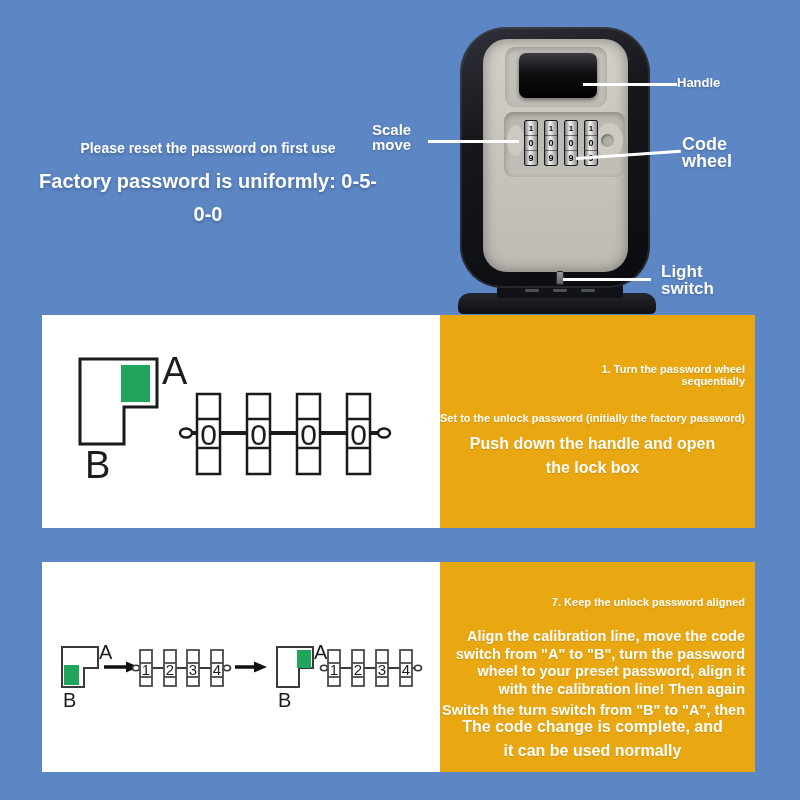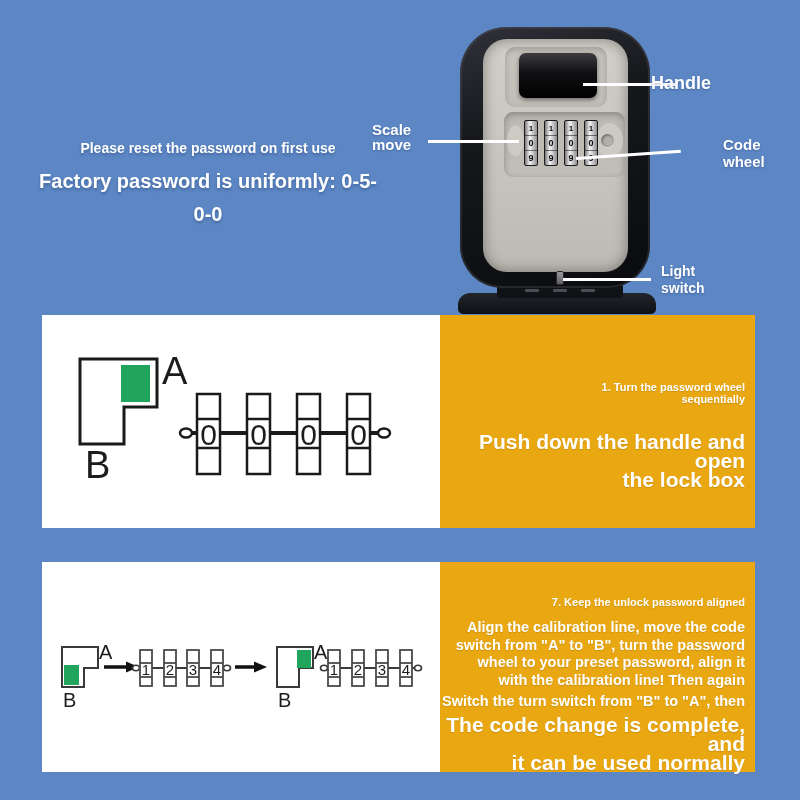--- a/index.html
+++ b/index.html
@@ -31,35 +31,35 @@
   .nub{position:absolute;left:556px;top:271px;width:8px;height:14px;background:linear-gradient(180deg,#9a9a9c,#5f5f63);border:1px solid #2b2b2e;border-radius:2px;box-sizing:border-box;}
 
   
   .callout-line{position:absolute;height:3px;background:#fff;}
   .ln-scale{left:428px;top:140px;width:91px;}
   .ln-handle{left:583px;top:83px;width:94px;}
   .ln-code{left:576px;top:157px;width:105px;transform:rotate(-4deg);transform-origin:left center;}
   .ln-light{left:563px;top:278px;width:88px;}
   .callout-label{position:absolute;color:#fff;font-weight:bold;white-space:pre-line;text-shadow:0 1px 2px rgba(35,55,100,.4);}
   .lbl-scale{left:372px;top:122px;font-size:15px;line-height:15px;}
-  .lbl-handle{left:651px;top:76px;font-size:18px;line-height:14px;}
-  .lbl-code{left:682px;top:136px;font-size:15px;line-height:17px;margin-left:41px;}
-  .lbl-light{left:661px;top:263px;font-size:14px;line-height:17px;}
+  .lbl-handle{left:677px;top:76px;font-size:13px;line-height:14px;}
+  .lbl-code{left:682px;top:136px;font-size:18px;line-height:17px;}
+  .lbl-light{left:661px;top:263px;font-size:17px;line-height:17px;}
 
   
   .panel{position:absolute;left:42px;width:713px;display:flex;}
   .panel1{top:315px;height:213px;}
   .panel2{top:562px;height:210px;}
   .panel .white{width:398px;background:#fff;position:relative;}
   .panel .yellow{width:315px;background:#e9a812;position:relative;color:#fff;font-weight:bold;}
   .ytxt{position:absolute;right:10px;left:0;text-align:right;white-space:pre-line;text-shadow:0 1px 1px rgba(120,80,5,.25);}
   .t-small{font-size:11px;line-height:12px;}
-  .t-med{font-size:14.5px;line-height:17.5px;}
-  .t-big{font-size:21px;line-height:19px;}
-  .title1{top:66px;}
+  .t-med{font-size:14.5px;line-height:17.5px;margin-top:9px;}
+  .t-big{font-size:16px;line-height:24px;text-align:center;}
+  .title1{top:48px;}
   .sub1{top:97px;}
   .instr1{top:117px;}
   .title2{top:34px;}
   .body2{top:57px;}
   .switch2{top:131px;}
   .concl2{top:153px;}
 
   svg{display:block;}
   svg text{font-family:"Liberation Sans",sans-serif;fill:#1c1c1c;}
 </style>
@@ -158,20 +158,21 @@
           <rect x="305" y="79" width="23" height="80" fill="#fff" stroke="#1a1a1a" stroke-width="2.5"></rect>
           <line x1="305" y1="104" x2="328" y2="104" stroke="#1a1a1a" stroke-width="2.5"></line>
           <line x1="305" y1="133" x2="328" y2="133" stroke="#1a1a1a" stroke-width="2.5"></line>
           <text x="316.5" y="130" font-size="30" text-anchor="middle">0</text>
         </g>
       </svg>
     </div>
     <div class="yellow">
       <div class="ytxt t-small title1">1. Turn the password wheel
 sequentially</div>
+      <div class="ytxt t-small sub1">Set to the unlock password (initially the factory password)</div>
       <div class="ytxt t-big instr1">Push down the handle and open
 the lock box</div>
     </div>
   </div>
 
   <div class="panel panel2">
     <div class="white">
       <svg viewBox="0 0 398 210" width="398" height="210">
 
         <path d="M20,85 H56 V106 H42 V125 H20 Z" fill="none" stroke="#3a3a3a" stroke-width="2"></path>

